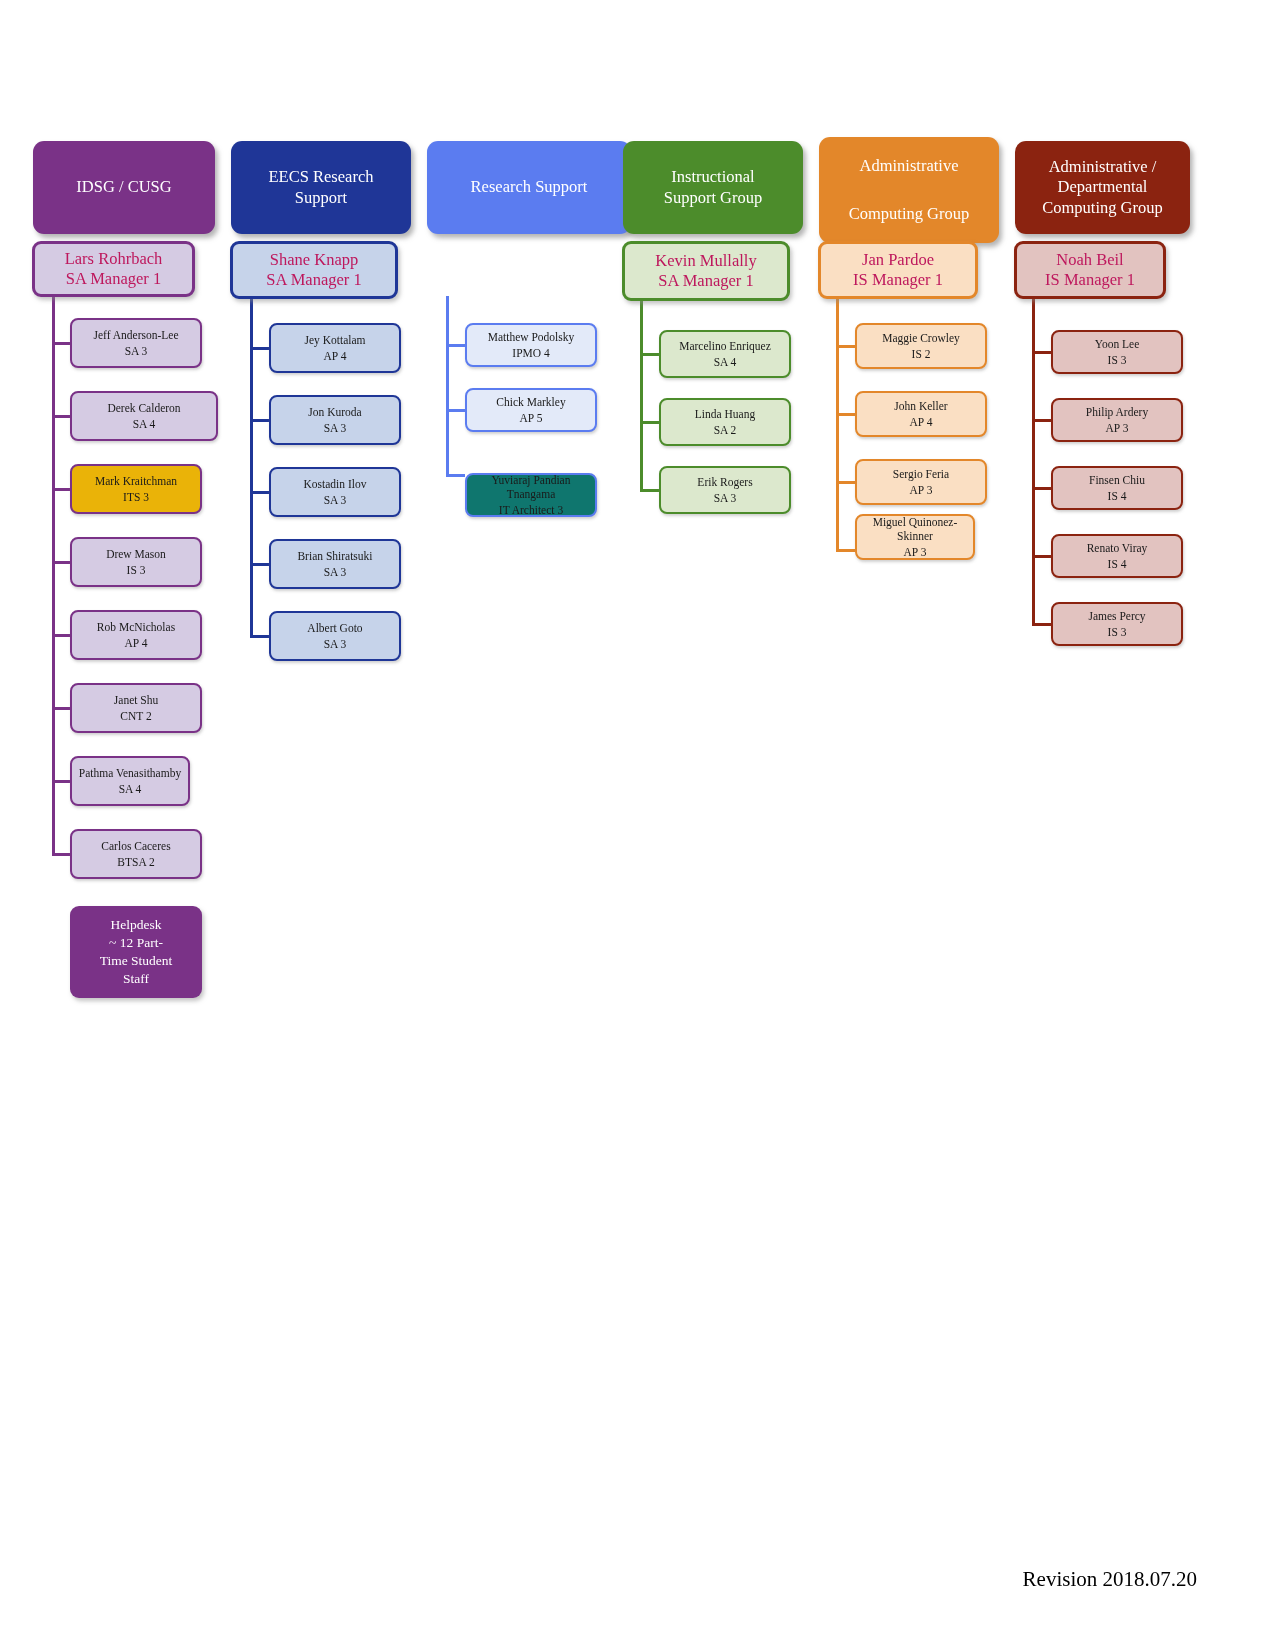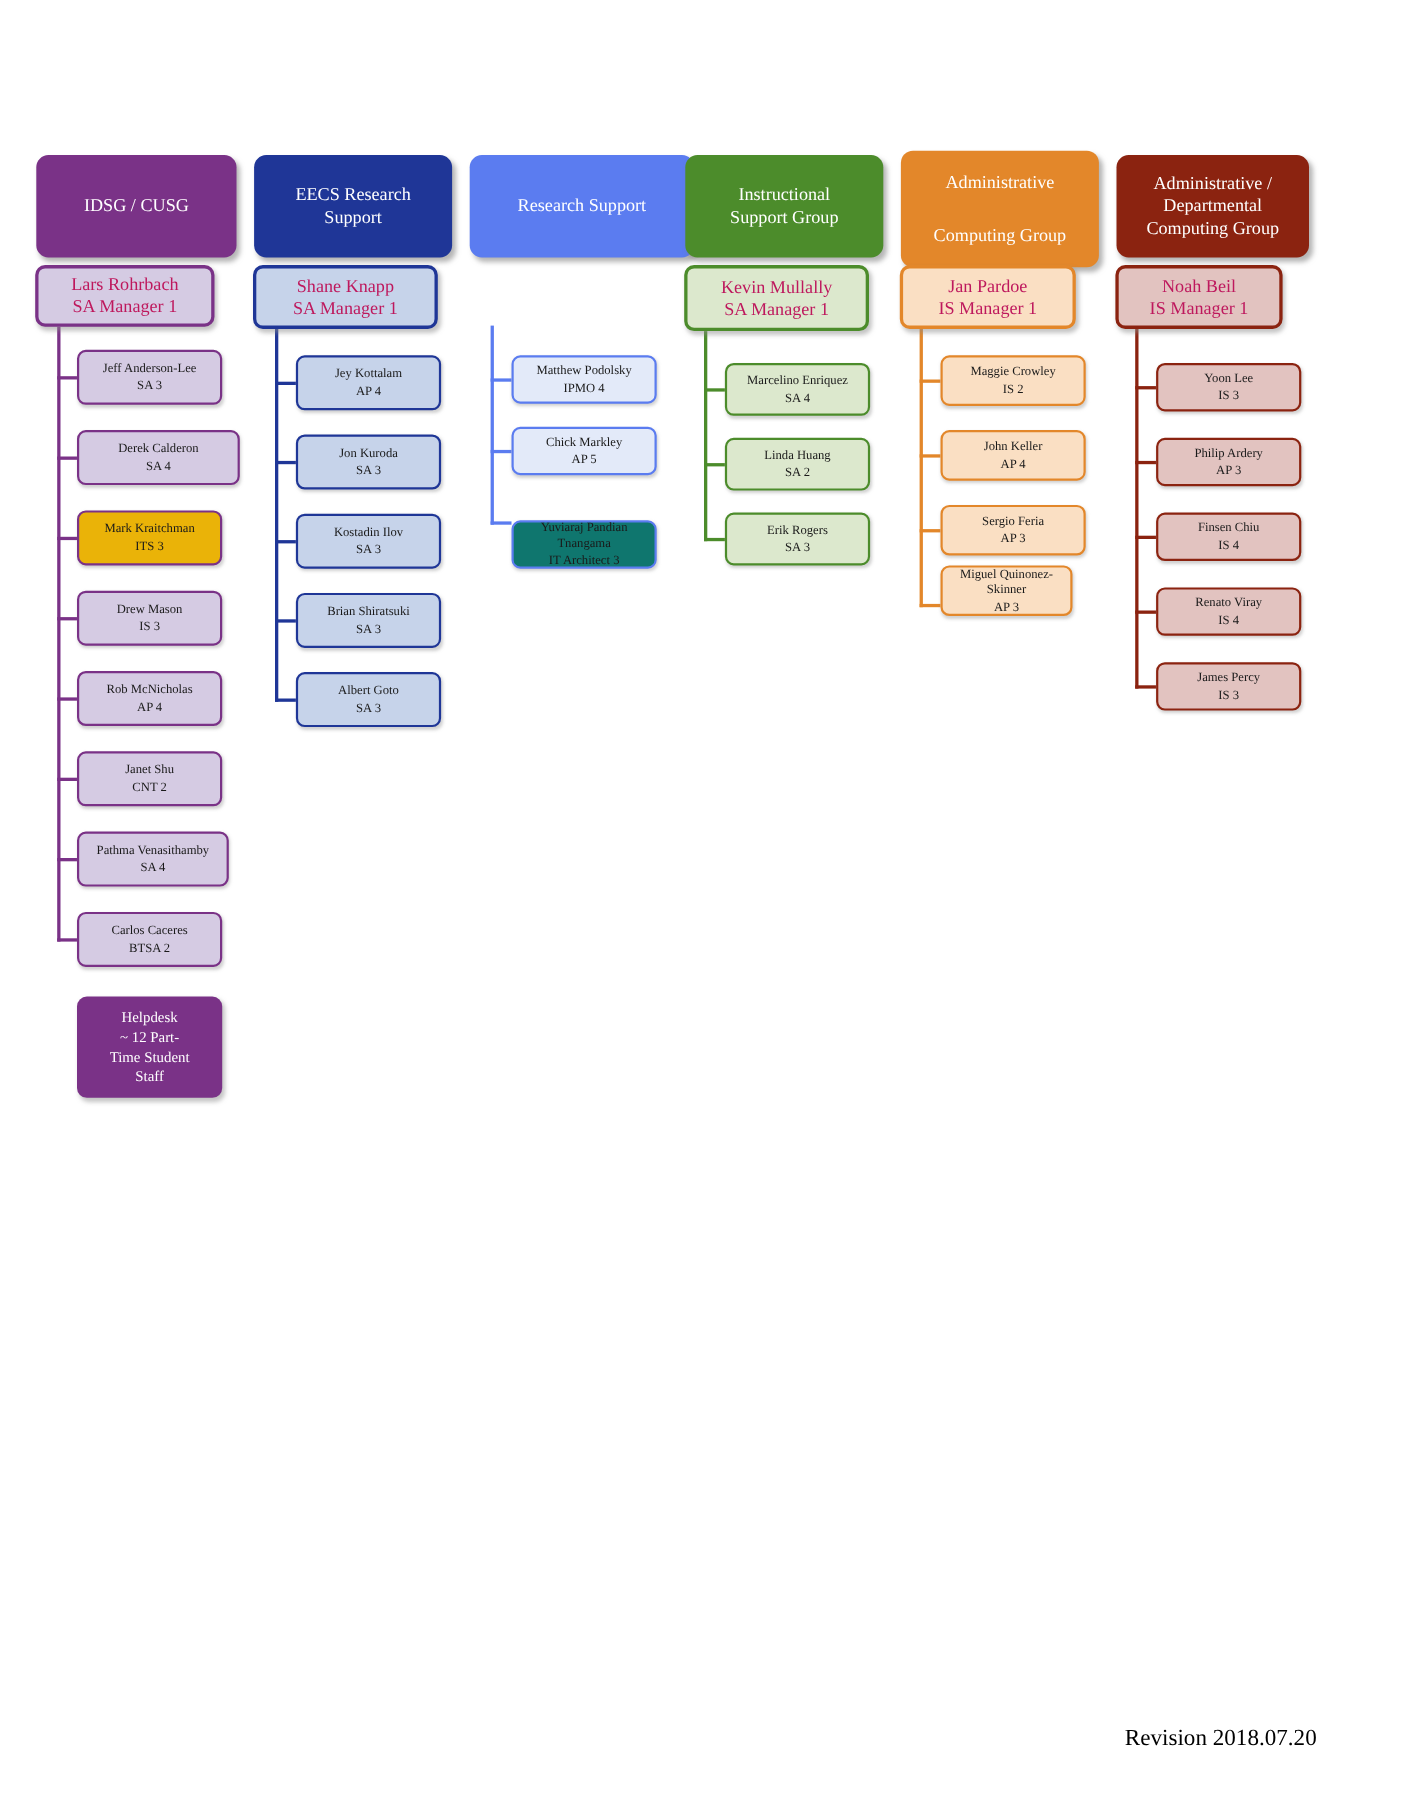--- a/index.html
+++ b/index.html
@@ -140,21 +140,21 @@
       <div class="node staff-node" style="left: 70px; top: 610px; width: 132px; height: 50px; background: rgb(213, 203, 227); border-color: rgb(122, 50, 135);">
         <span class="l1">Rob McNicholas</span>
         <span class="l2">AP 4</span>
       </div>
       <div class="conn" style="left: 52px; top: 634px; width: 18px; height: 3px; background: rgb(122, 50, 135);"></div>
       <div class="node staff-node" style="left: 70px; top: 683px; width: 132px; height: 50px; background: rgb(213, 203, 227); border-color: rgb(122, 50, 135);">
         <span class="l1">Janet Shu</span>
         <span class="l2">CNT 2</span>
       </div>
       <div class="conn" style="left: 52px; top: 707px; width: 18px; height: 3px; background: rgb(122, 50, 135);"></div>
-      <div class="node staff-node" style="left: 70px; top: 756px; width: 138px; height: 50px; background: rgb(213, 203, 227); border-color: rgb(122, 50, 135);">
+      <div class="node staff-node" style="left: 70px; top: 756px; width: 120px; height: 50px; background: rgb(213, 203, 227); border-color: rgb(122, 50, 135);">
         <span class="l1">Pathma Venasithamby</span>
         <span class="l2">SA 4</span>
       </div>
       <div class="conn" style="left: 52px; top: 780px; width: 18px; height: 3px; background: rgb(122, 50, 135);"></div>
       <div class="node staff-node" style="left: 70px; top: 829px; width: 132px; height: 50px; background: rgb(213, 203, 227); border-color: rgb(122, 50, 135);">
         <span class="l1">Carlos Caceres</span>
         <span class="l2">BTSA 2</span>
       </div>
       <div class="conn" style="left: 52px; top: 853px; width: 18px; height: 3px; background: rgb(122, 50, 135);"></div>
       <div class="conn" style="left: 52px; top: 297px; width: 3px; height: 559px; background: rgb(122, 50, 135);"></div>

